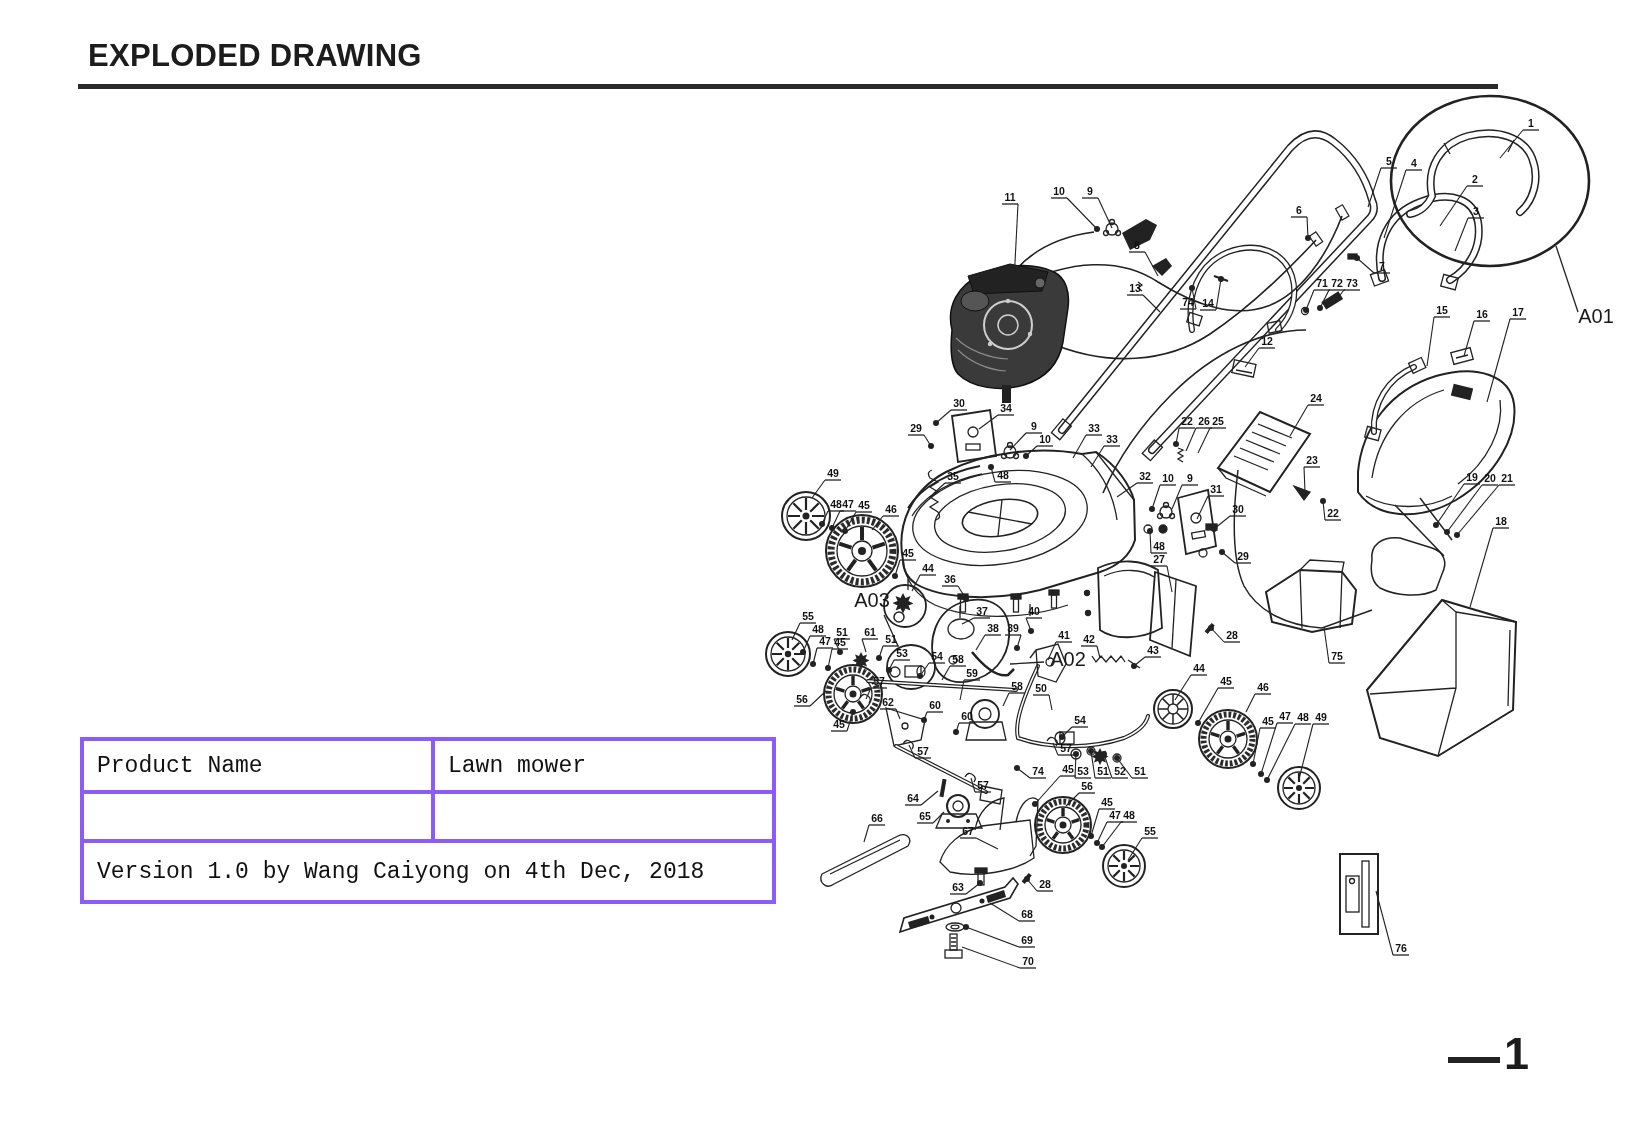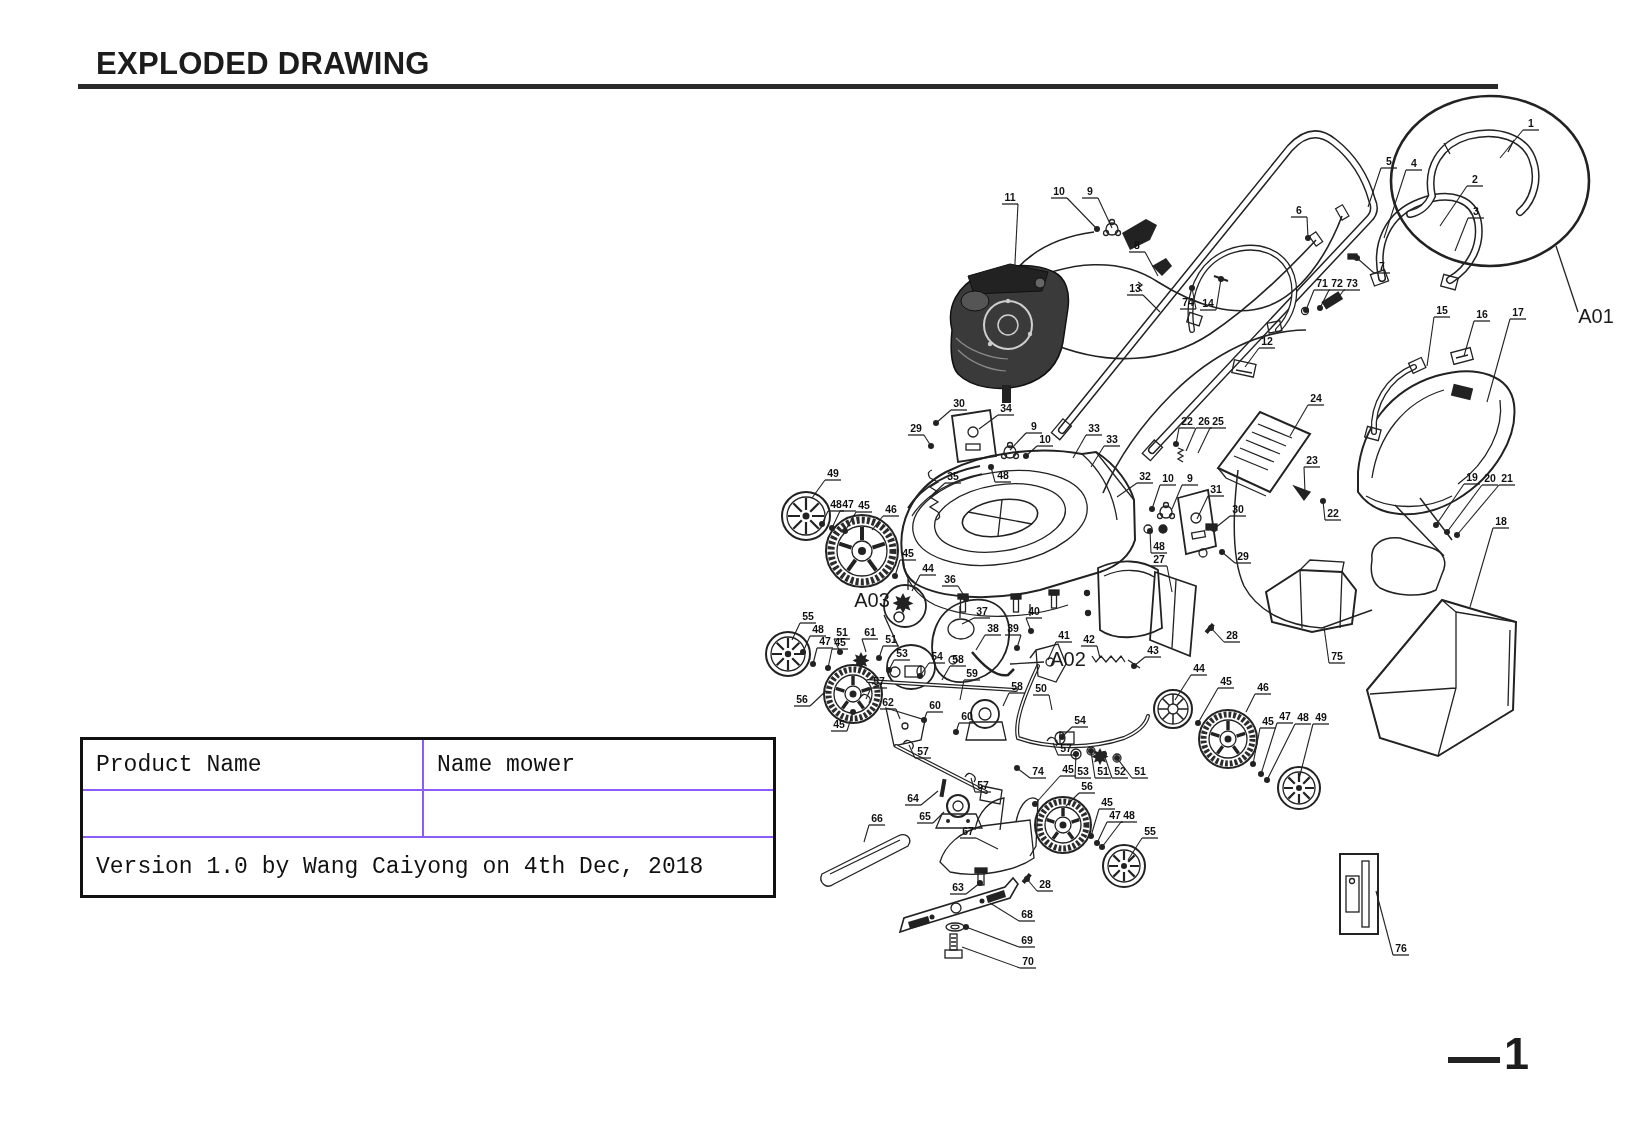--- a/index.html
+++ b/index.html
@@ -1,33 +1,33 @@
 <!DOCTYPE html>
 <html><head>
 <meta charset="utf-8">
 <style>
   html,body{margin:0;padding:0;background:#fff;}
   .page{position:relative;width:1625px;height:1125px;background:#fff;overflow:hidden;
         font-family:"Liberation Sans",sans-serif;color:#1a1a1a;}
   .title{position:absolute;left:88px;top:38px;font-size:31px;font-weight:600;
-         letter-spacing:.3px;color:#1c1c1c;margin:8px;}
+         letter-spacing:.3px;color:#1c1c1c;margin:0;}
   .title-rule{position:absolute;left:78px;top:84px;width:1420px;height:5px;background:#2a2a2a;}
   svg.diagram{position:absolute;left:0;top:0;width:1625px;height:1125px;}
   .o{fill:none;stroke:#222;}
   .thin{fill:none;stroke:#222;stroke-width:1.3;}
   .t2{fill:none;stroke:#222;stroke-width:2;}
   .tube-o{fill:none;stroke:#222;stroke-width:8;stroke-linecap:round;}
   .tube-i{fill:none;stroke:#fff;stroke-width:5;stroke-linecap:round;}
   .tube-o2{fill:none;stroke:#222;stroke-width:6;stroke-linecap:round;}
   .tube-i2{fill:none;stroke:#fff;stroke-width:3.4;stroke-linecap:round;}
   .rod-o{fill:none;stroke:#222;stroke-width:4;stroke-linecap:round;}
   .rod-i{fill:none;stroke:#fff;stroke-width:1.6;stroke-linecap:round;}
   table.info{position:absolute;left:80px;top:737px;width:696px;border-collapse:collapse;
              font-family:"Liberation Mono",monospace;font-size:23px;color:#111;table-layout:fixed;}
-  table.info td{border:2px solid #8b5cf6;padding:0 8px 0 13px;height:49px;overflow:hidden;white-space:nowrap;}
+  table.info td{border:4px solid #8b5cf6;padding:0 16px 0 13px;height:49px;overflow:hidden;white-space:nowrap;}
   table.info{border:3px solid #111;}
   table.info td.c1{width:318px;}
   table.info tr.empty td{height:45px;}
   table.info tr.footer td{height:57px;font-family:Liberation Mono, monospace;}
   .pagenum{position:absolute;left:1504px;top:1028px;font-size:45px;font-weight:bold;color:#1c1c1c;}
   .pagenum-dash{position:absolute;left:1448px;top:1057px;width:52px;height:6px;background:#222;}
 </style>
 </head>
 <body>
 
@@ -1012,21 +1012,21 @@
           <line x1="1393" y1="955" x2="1376" y2="891" stroke="#222" stroke-width="1.1"></line>
           <text x="1401" y="952" text-anchor="middle" fill="#111" font-family="&quot;Liberation Sans&quot;,sans-serif" font-size="10.5" font-weight="bold">76</text>
         </g>
       </g>
   </svg>
 
   <table class="info">
     <tbody>
       <tr>
         <td class="c1">Product Name</td>
-        <td>Name mower</td>
+        <td>Lawn mower</td>
       </tr>
       <tr class="empty">
         <td class="c1"></td>
         <td></td>
       </tr>
       <tr class="footer">
         <td colspan="2">Version 1.0 by Wang Caiyong on 4th Dec, 2018</td>
       </tr>
     </tbody>
   </table>

